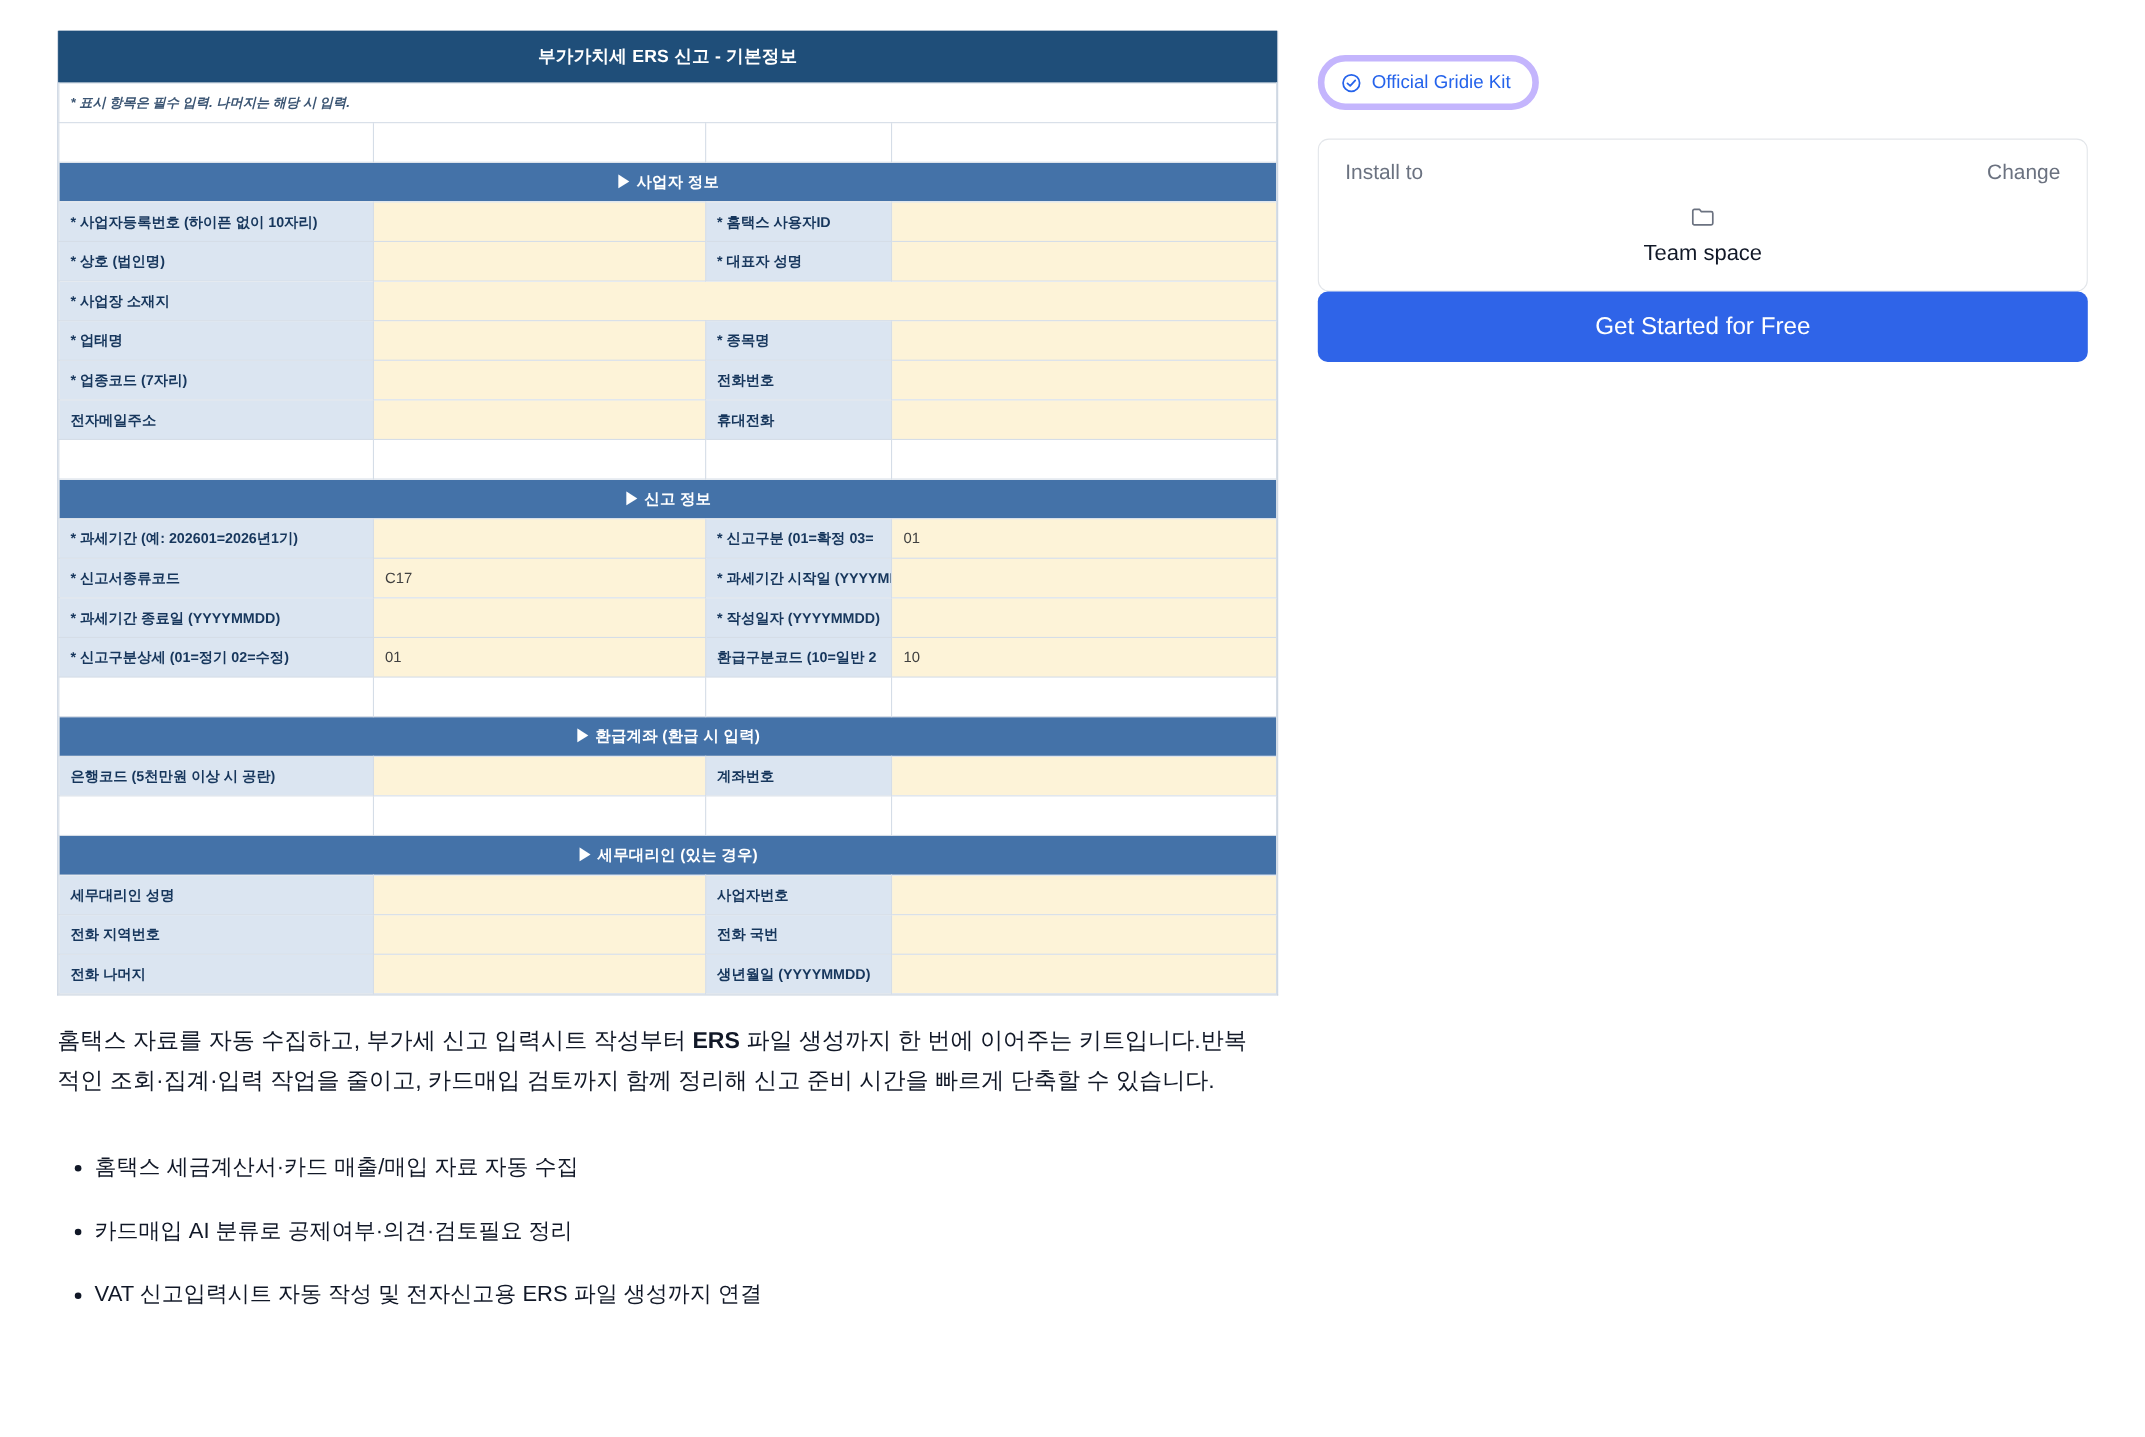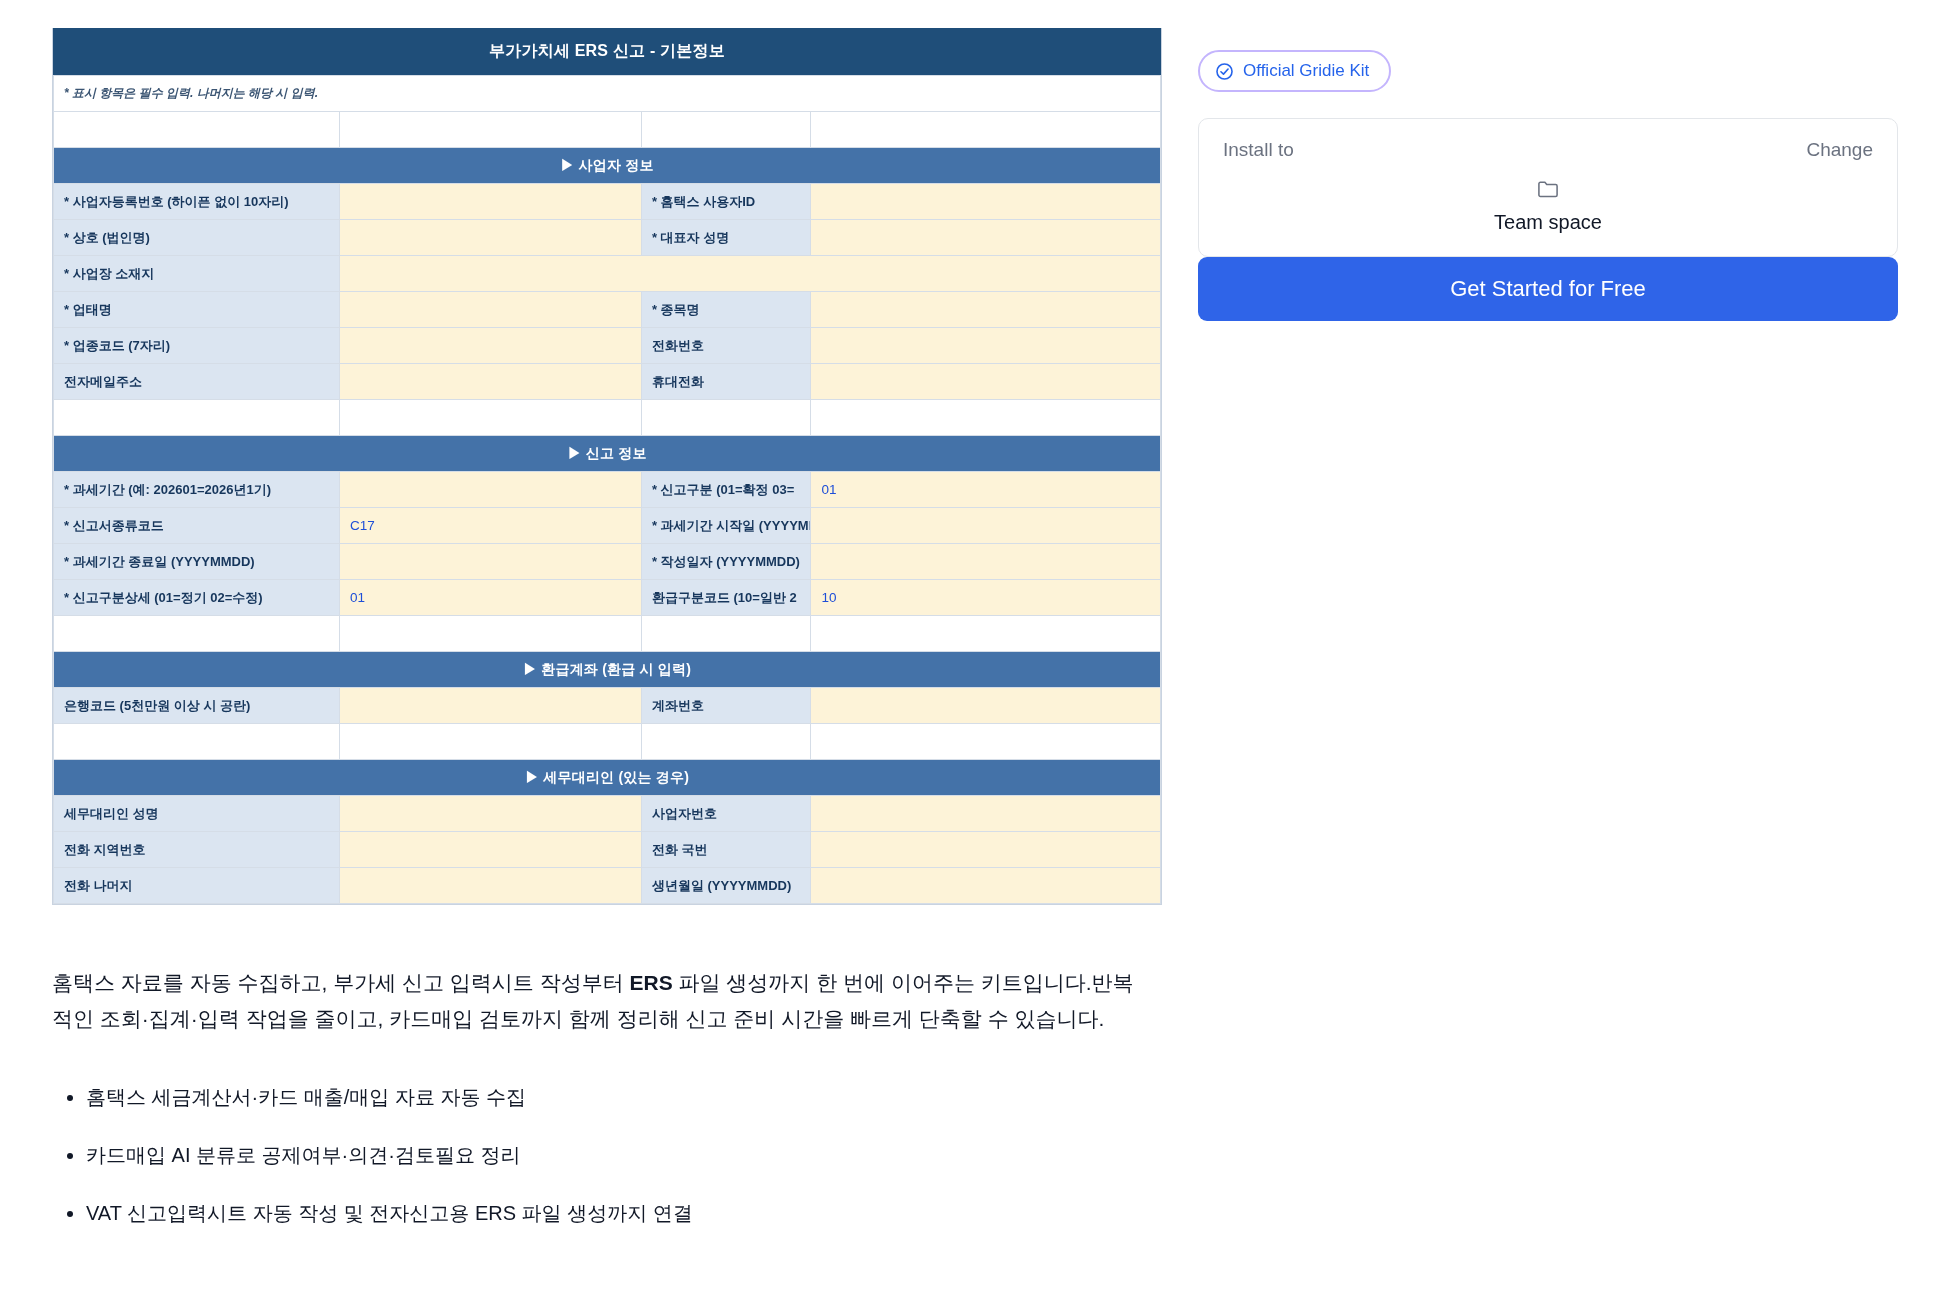--- a/index.html
+++ b/index.html
@@ -76,29 +76,29 @@
     background: #dbe5f1;
     color: #16365c;
     font-weight: bold;
     font-size: 13px;
   }
   .inp {
     background: #fdf3d8;
     font-size: 13.5px;
     color: #1f2937;
   }
-  .inp.filled { color: #1d4ed8; }
+  .inp.filled { color: #404040; }
   .w-lbl1 { width: 270px; }
   .w-in1  { width: 285px; }
   .w-lbl2 { width: 160px; }
   .w-in2  { width: 330px; }
 
   
   .body-copy {
-    margin-top: 60px;
+    margin-top: 24px;
     width: 1090px;
     font-size: 21px;
     line-height: 1.72;
     color: #111827;
     font-weight: 500;
   }
   .body-copy b { font-weight: bold; }
   ul.features {
     margin: 44px 0 0 0;
     padding-left: 34px;
@@ -114,21 +114,21 @@
   
   .right-col {
     width: 700px;
     flex: 0 0 700px;
     padding-top: 22px;
   }
   .kit-badge {
     display: inline-flex;
     align-items: center;
     gap: 9px;
-    border: 2px solid #c4b5fd;
+    border: 6px solid #c4b5fd;
     border-radius: 999px;
     padding: 9px 20px 9px 15px;
     font-size: 17px;
     color: #2563eb;
     font-weight: 500;
     background: #ffffff;
   }
   .kit-badge .chk { width: 19px; height: 19px; display:block; }
   .kit-title {
     font-size: 38px;

